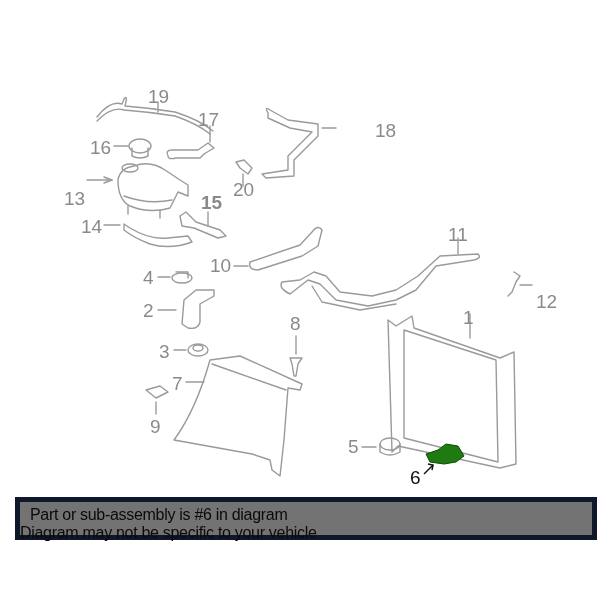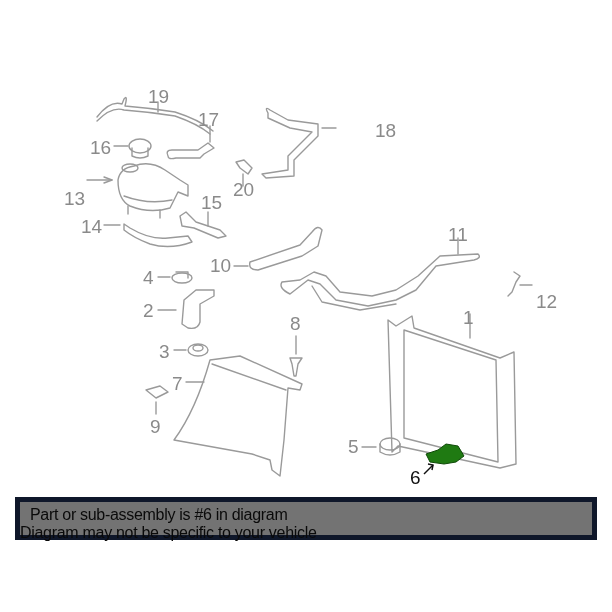--- a/index.html
+++ b/index.html
@@ -137,21 +137,21 @@
     <line x1="424" y1="474" x2="433" y2="465" stroke="#111" stroke-width="1.5"></line>
     <path d="M428 464 L 433 465 L 432 470" fill="none" stroke="#111" stroke-width="1.5"></path>
   </g>
 </svg>
 
 <span class="callout" style="left:148px;top:87px;">19</span>
 <span class="callout" style="left:198px;top:110px;">17</span>
 <span class="callout" style="left:341px;top:121px;margin-left:34px;">18</span>
 <span class="callout" style="left:90px;top:138px;">16</span>
 <span class="callout" style="left:64px;top:173px;margin-top:16px;">13</span>
-<span class="callout" style="left:201px;top:193px;">15</span>
+<span class="callout" style="left:201px;top:193px;font-weight:bold;">15</span>
 <span class="callout" style="left:233px;top:180px;">20</span>
 <span class="callout" style="left:81px;top:217px;">14</span>
 <span class="callout" style="left:448px;top:225px;">11</span>
 <span class="callout" style="left:210px;top:256px;">10</span>
 <span class="callout" style="left:143px;top:268px;">4</span>
 <span class="callout" style="left:536px;top:292px;">12</span>
 <span class="callout" style="left:143px;top:301px;">2</span>
 <span class="callout" style="left:463px;top:308px;">1</span>
 <span class="callout" style="left:290px;top:314px;">8</span>
 <span class="callout" style="left:159px;top:342px;">3</span>

